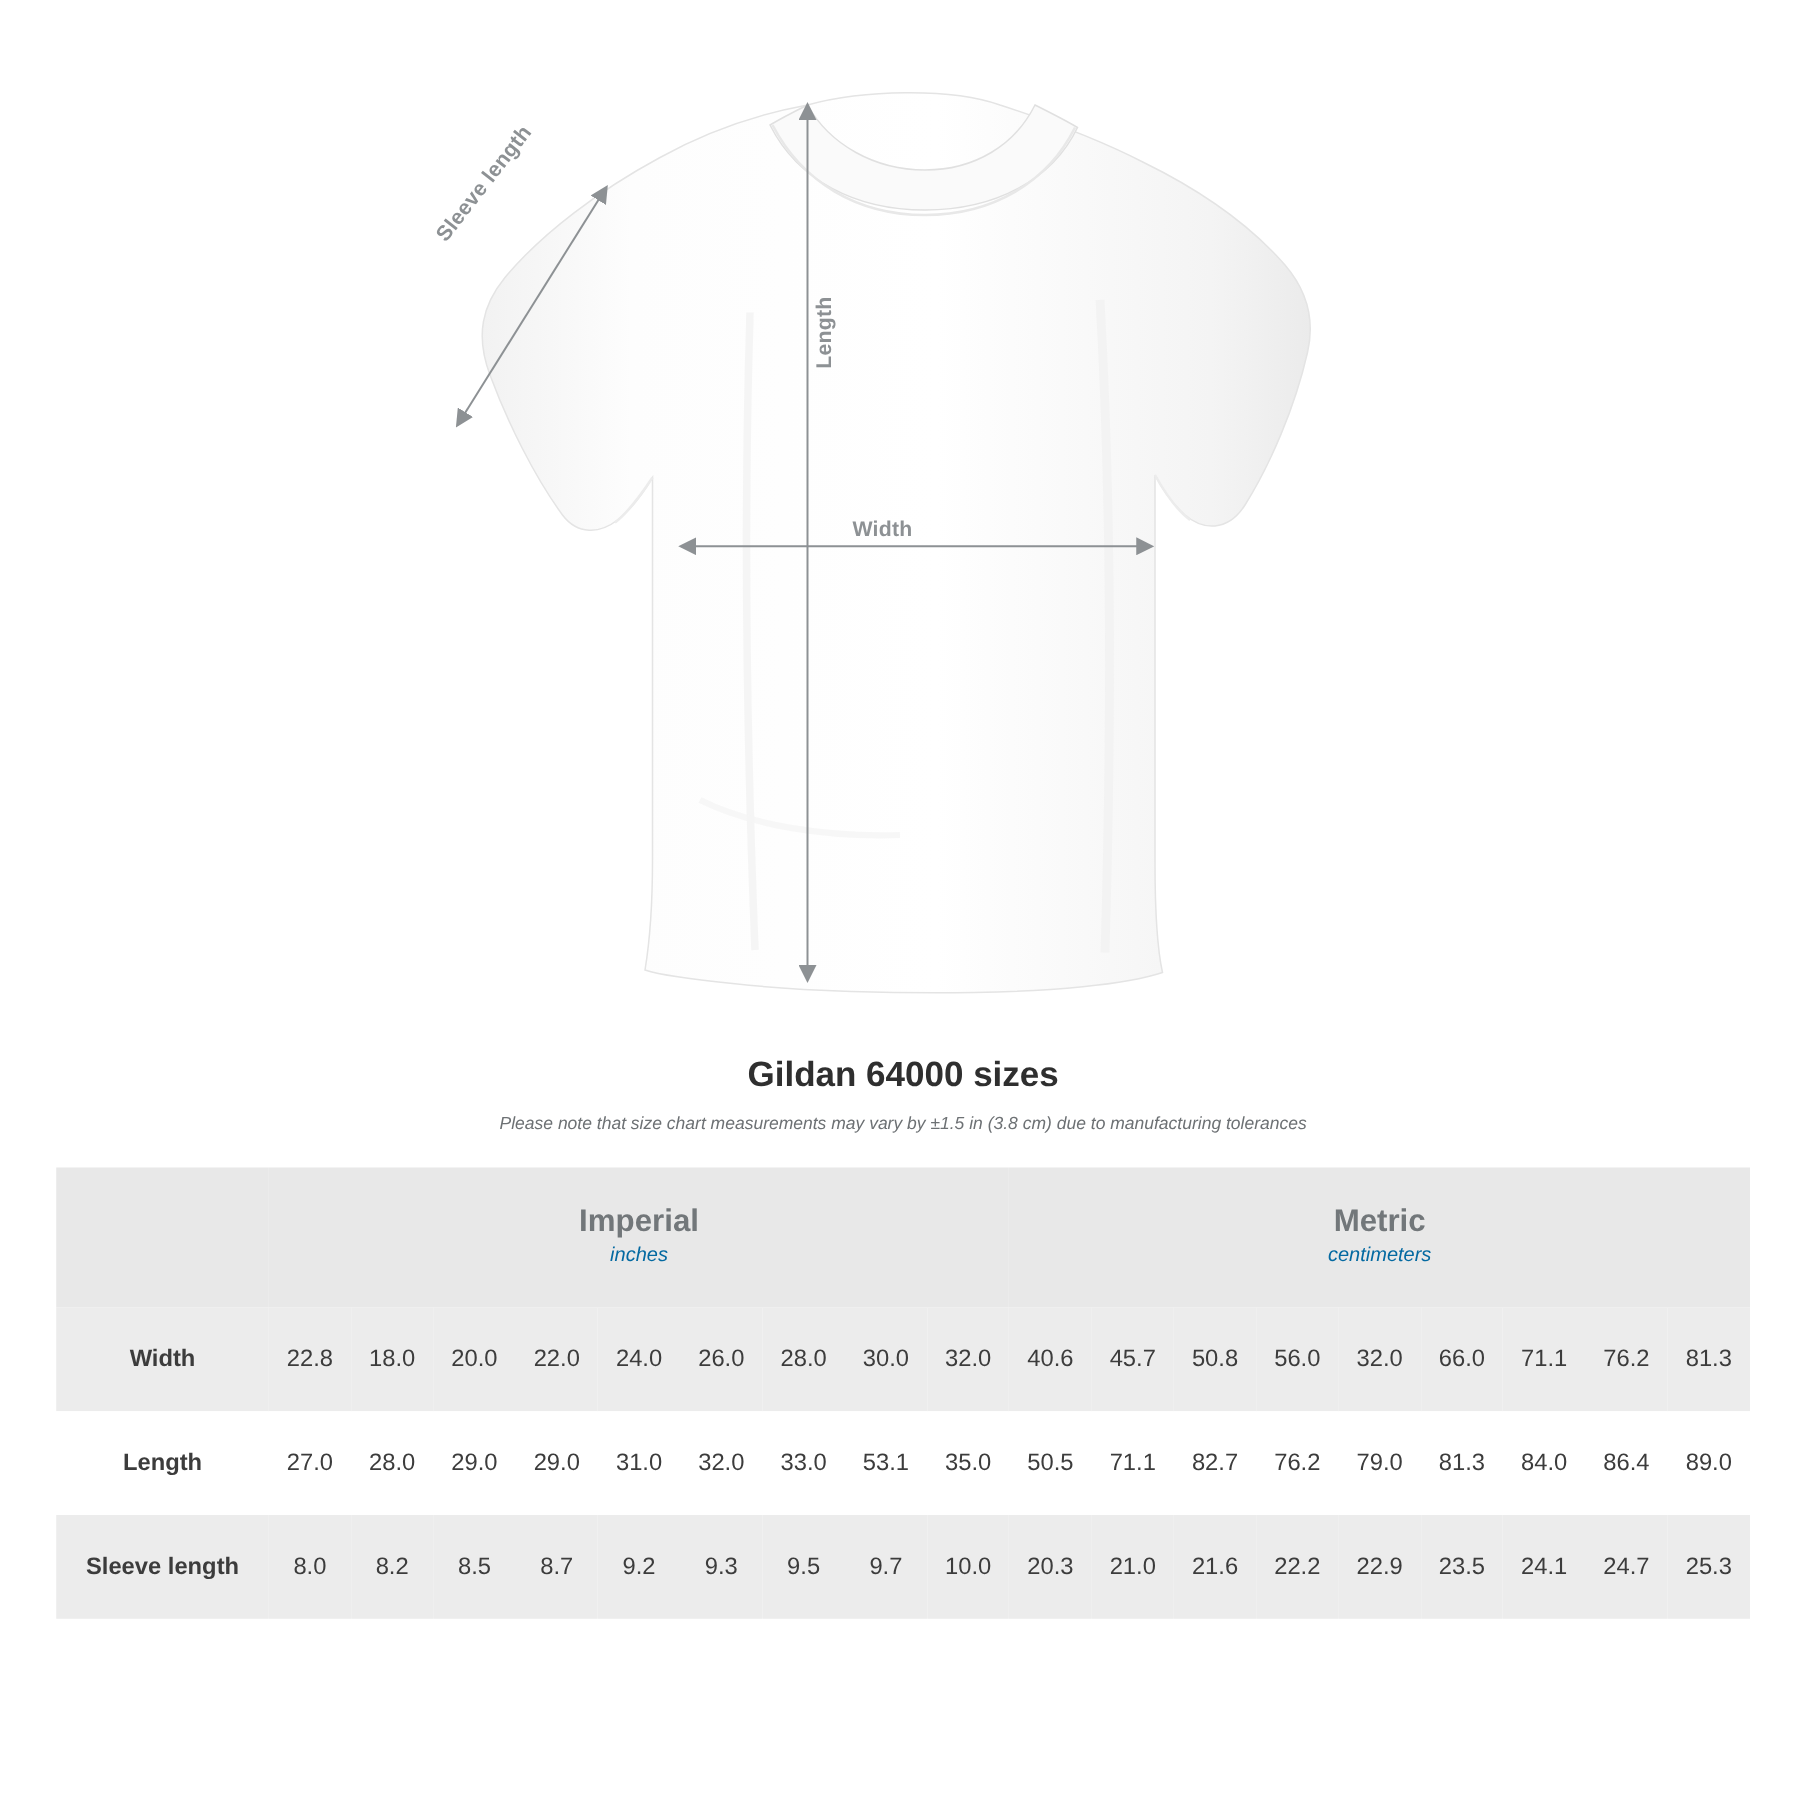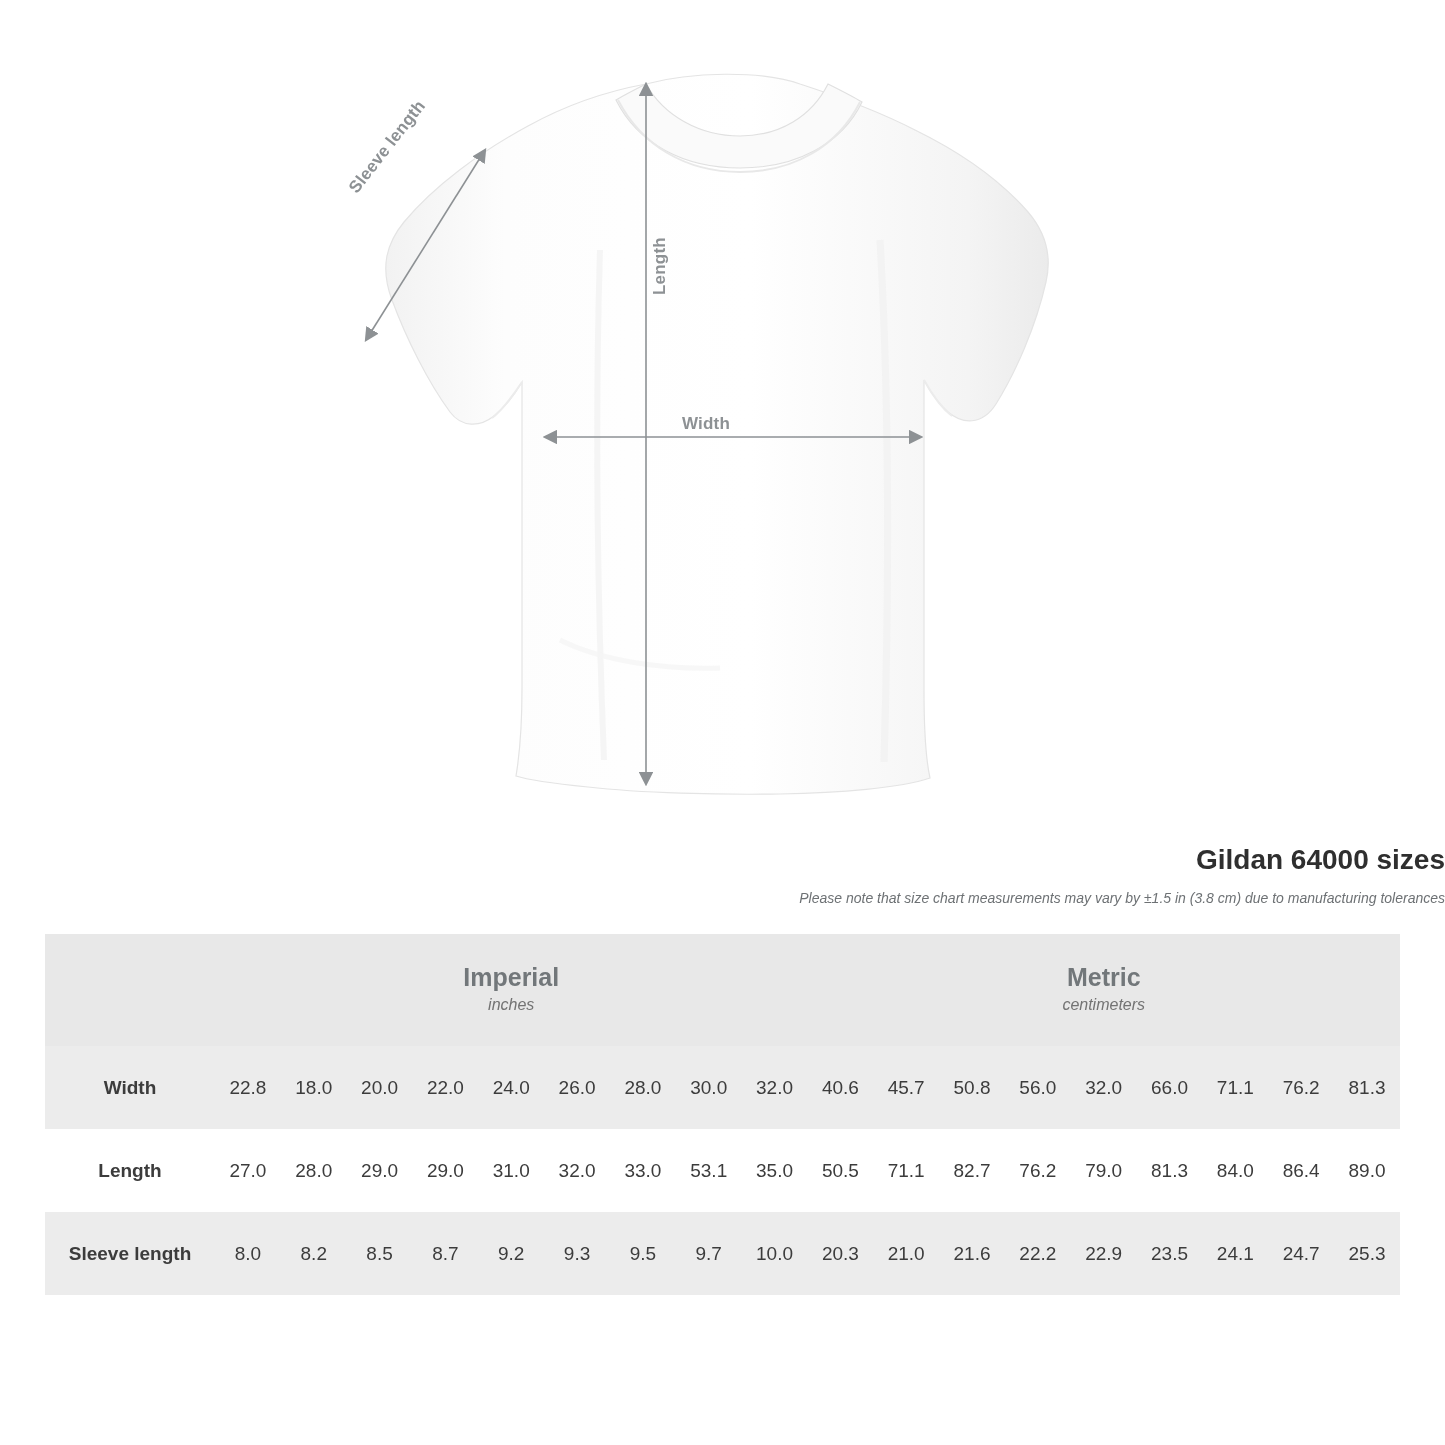--- a/index.html
+++ b/index.html
@@ -46,21 +46,21 @@
     transform: rotate(-90deg);
     transform-origin: left top;
   }
   .label-width {
     left: 682px;
     top: 414px;
   }
 
   
   .title-block {
-    text-align: right;
+    text-align: center;
     margin-top: 14px;
   }
   .chart-title {
     font-size: 28px;
     font-weight: bold;
     color: #2f2f2f;
     margin: 0 0 14px 0;
   }
   .chart-note {
     font-size: 14px;
@@ -90,21 +90,21 @@
   }
   .unit-name {
     font-size: 25px;
     font-weight: bold;
     color: #72777a;
     line-height: 1.15;
   }
   .unit-sub {
     font-size: 16px;
     font-style: italic;
-    color: #737373;
+    color: #0369a1;
     line-height: 1.6;
   }
   .row-size td {
     background: #ffffff;
     height: 84px;
     font-size: 19px;
     font-weight: bold;
     color: #3c3c3c;
   }
   .row-size td.rowhead {

